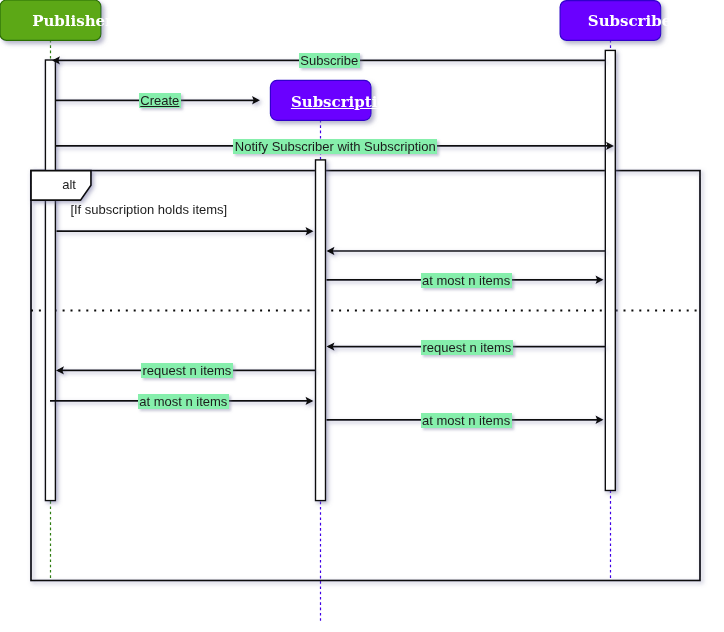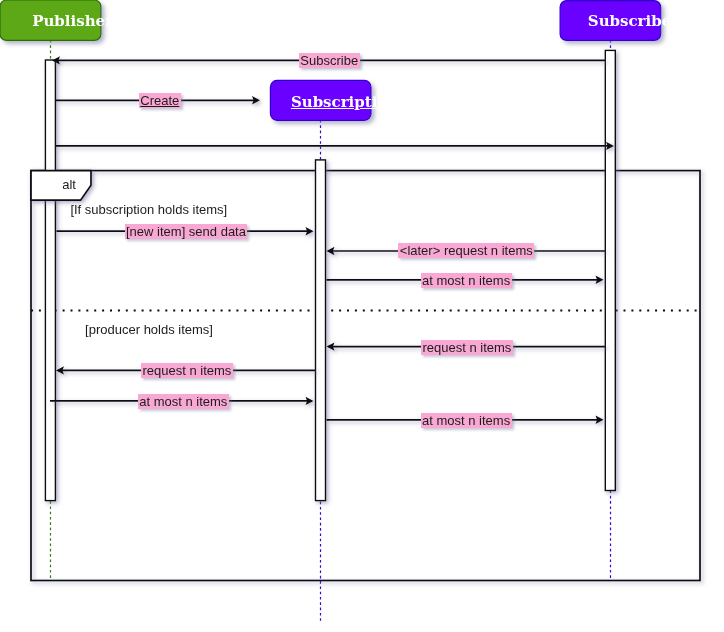--- a/index.html
+++ b/index.html
@@ -3,21 +3,21 @@
 <meta charset="utf-8">
 <title>UML Sequence Diagram</title>
 <style>
   html,body{margin:0;padding:0;background:#ffffff;}
   body{width:724px;height:632px;overflow:hidden;
        font-family:"Liberation Sans",sans-serif;}
   #diagram{position:relative;width:724px;height:632px;background:#fff;}
   svg#layer{position:absolute;left:0;top:0;display:block;}
   .lbl{position:absolute;white-space:nowrap;font-family:"Liberation Sans",sans-serif;
        font-size:13px;color:#1c1c1c;line-height:15px;height:15px;margin-left:9px;}
-  .msglbl{background:#f9a8d4;box-shadow:2px 2px 2.5px rgba(122,122,160,0.42);
+  .msglbl{background:#86efac;box-shadow:2px 2px 2.5px rgba(122,122,160,0.42);
           padding:0 1.5px;margin-left:-1.5px;text-align:center;}
   .pname{position:absolute;white-space:nowrap;font-family:"DejaVu Serif",serif;
          font-weight:bold;font-size:15px;color:#ffffff;line-height:14px;margin-left:14px;}
 </style>
 </head>
 <body>
 
 <div id="diagram">
 
 <svg id="layer" width="724" height="632" viewBox="0 0 724 632">
@@ -98,25 +98,23 @@
     <rect x="560.1" y="0.6" width="100.6" height="39.8" rx="6.5" ry="6.5" fill="#6A00FF" stroke="#3300CC" stroke-width="1.2" filter="url(#bshadow)"></rect>
   </g>
 </svg>
 
 <div class="pname" style="left:18.2px;top:14.2px;">Publisher</div>
 <div class="pname" style="left:276.9px;top:94.5px;text-decoration:underline;">Subscription</div>
 <div class="pname" style="left:573.8px;top:14.2px;">Subscriber</div>
 
 <div class="lbl" style="left:53.2px;top:177.2px;">alt</div>
 <div class="lbl" style="left:61.4px;top:202.3px;">[If subscription holds items]</div>
-<div class="lbl" style="left:76.1px;top:321.7px;">[producer holds items]</div>
 
 <div class="lbl msglbl" style="left:300.3px;top:53.4px;">Subscribe</div>
 <div class="lbl msglbl" style="left:140.3px;top:93.4px;text-decoration:underline;">Create</div>
-<div class="lbl msglbl" style="left:126.0px;top:224.2px;">[new item] send data</div>
-<div class="lbl msglbl" style="left:399.8px;top:243.3px;">&lt;later&gt; request n items</div>
+<div class="lbl msglbl" style="left:234.8px;top:138.8px;">Notify Subscriber with Subscription</div>
 <div class="lbl msglbl" style="left:422.0px;top:272.6px;">at most n items</div>
 <div class="lbl msglbl" style="left:422.5px;top:339.6px;">request n items</div>
 <div class="lbl msglbl" style="left:142.5px;top:363.3px;">request n items</div>
 <div class="lbl msglbl" style="left:139.2px;top:393.9px;">at most n items</div>
 <div class="lbl msglbl" style="left:422.0px;top:412.8px;">at most n items</div>
 
 </div>
 
 </body></html>

